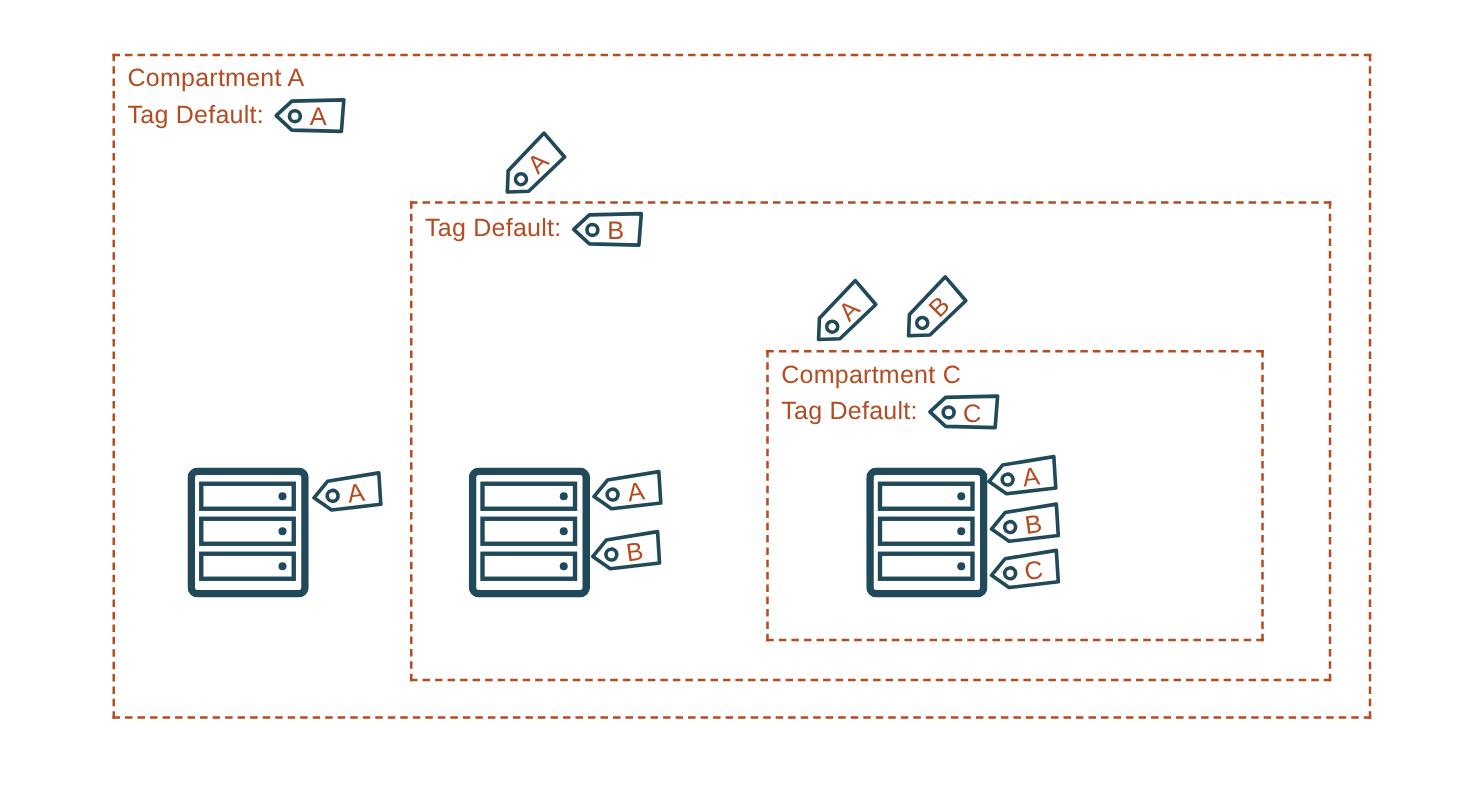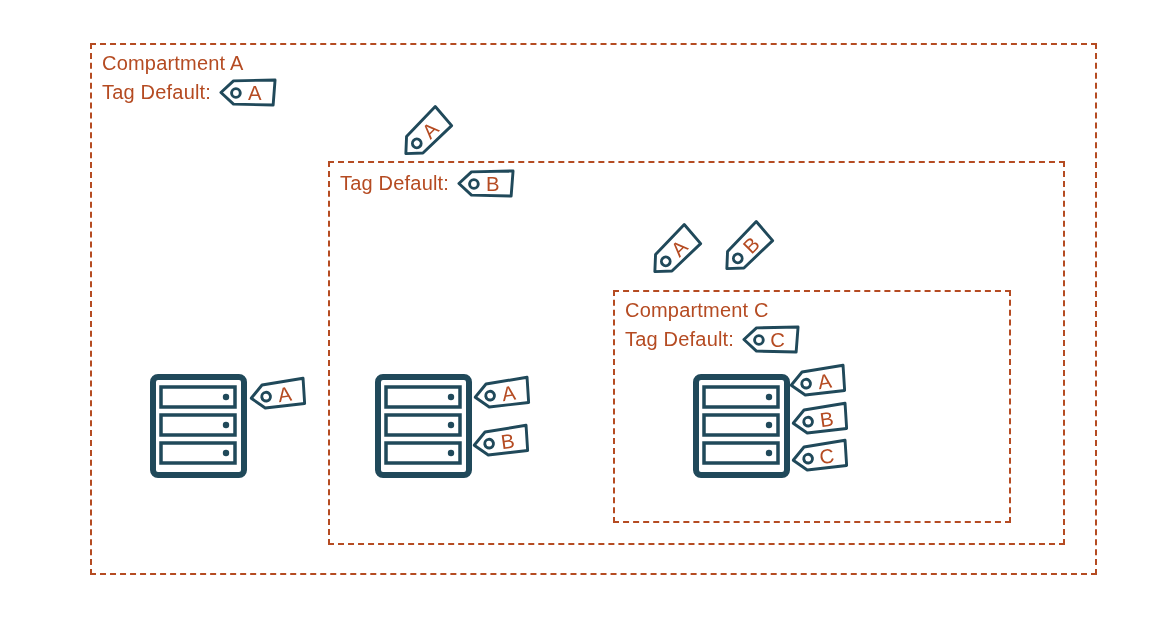--- a/index.html
+++ b/index.html
@@ -16,21 +16,21 @@
     overflow:hidden;
   }
   .compartment{
     position:absolute;
     border:2px dashed var(--orange);
     box-sizing:border-box;
     background:transparent;
   }
   .comp-a{left:90px;top:43px;width:1007px;height:532px;}
   .comp-b{left:328px;top:161px;width:737px;height:384px;}
-  .comp-c{left:613px;top:290px;width:398px;height:233px;}
+  .comp-c{left:613px;top:280px;width:398px;height:233px;}
   .comp-label{
     position:absolute;left:10px;top:5px;
     color:var(--orange);
     font-size:20px;line-height:27px;
     letter-spacing:0.2px;
     white-space:nowrap;
   }
   .tag-line{display:flex;align-items:center;gap:8px;}
   svg.tag{width:58px;height:31px;display:block;}
   .tag-path{fill:#fff;stroke:var(--teal);stroke-width:3;stroke-linejoin:round;}

